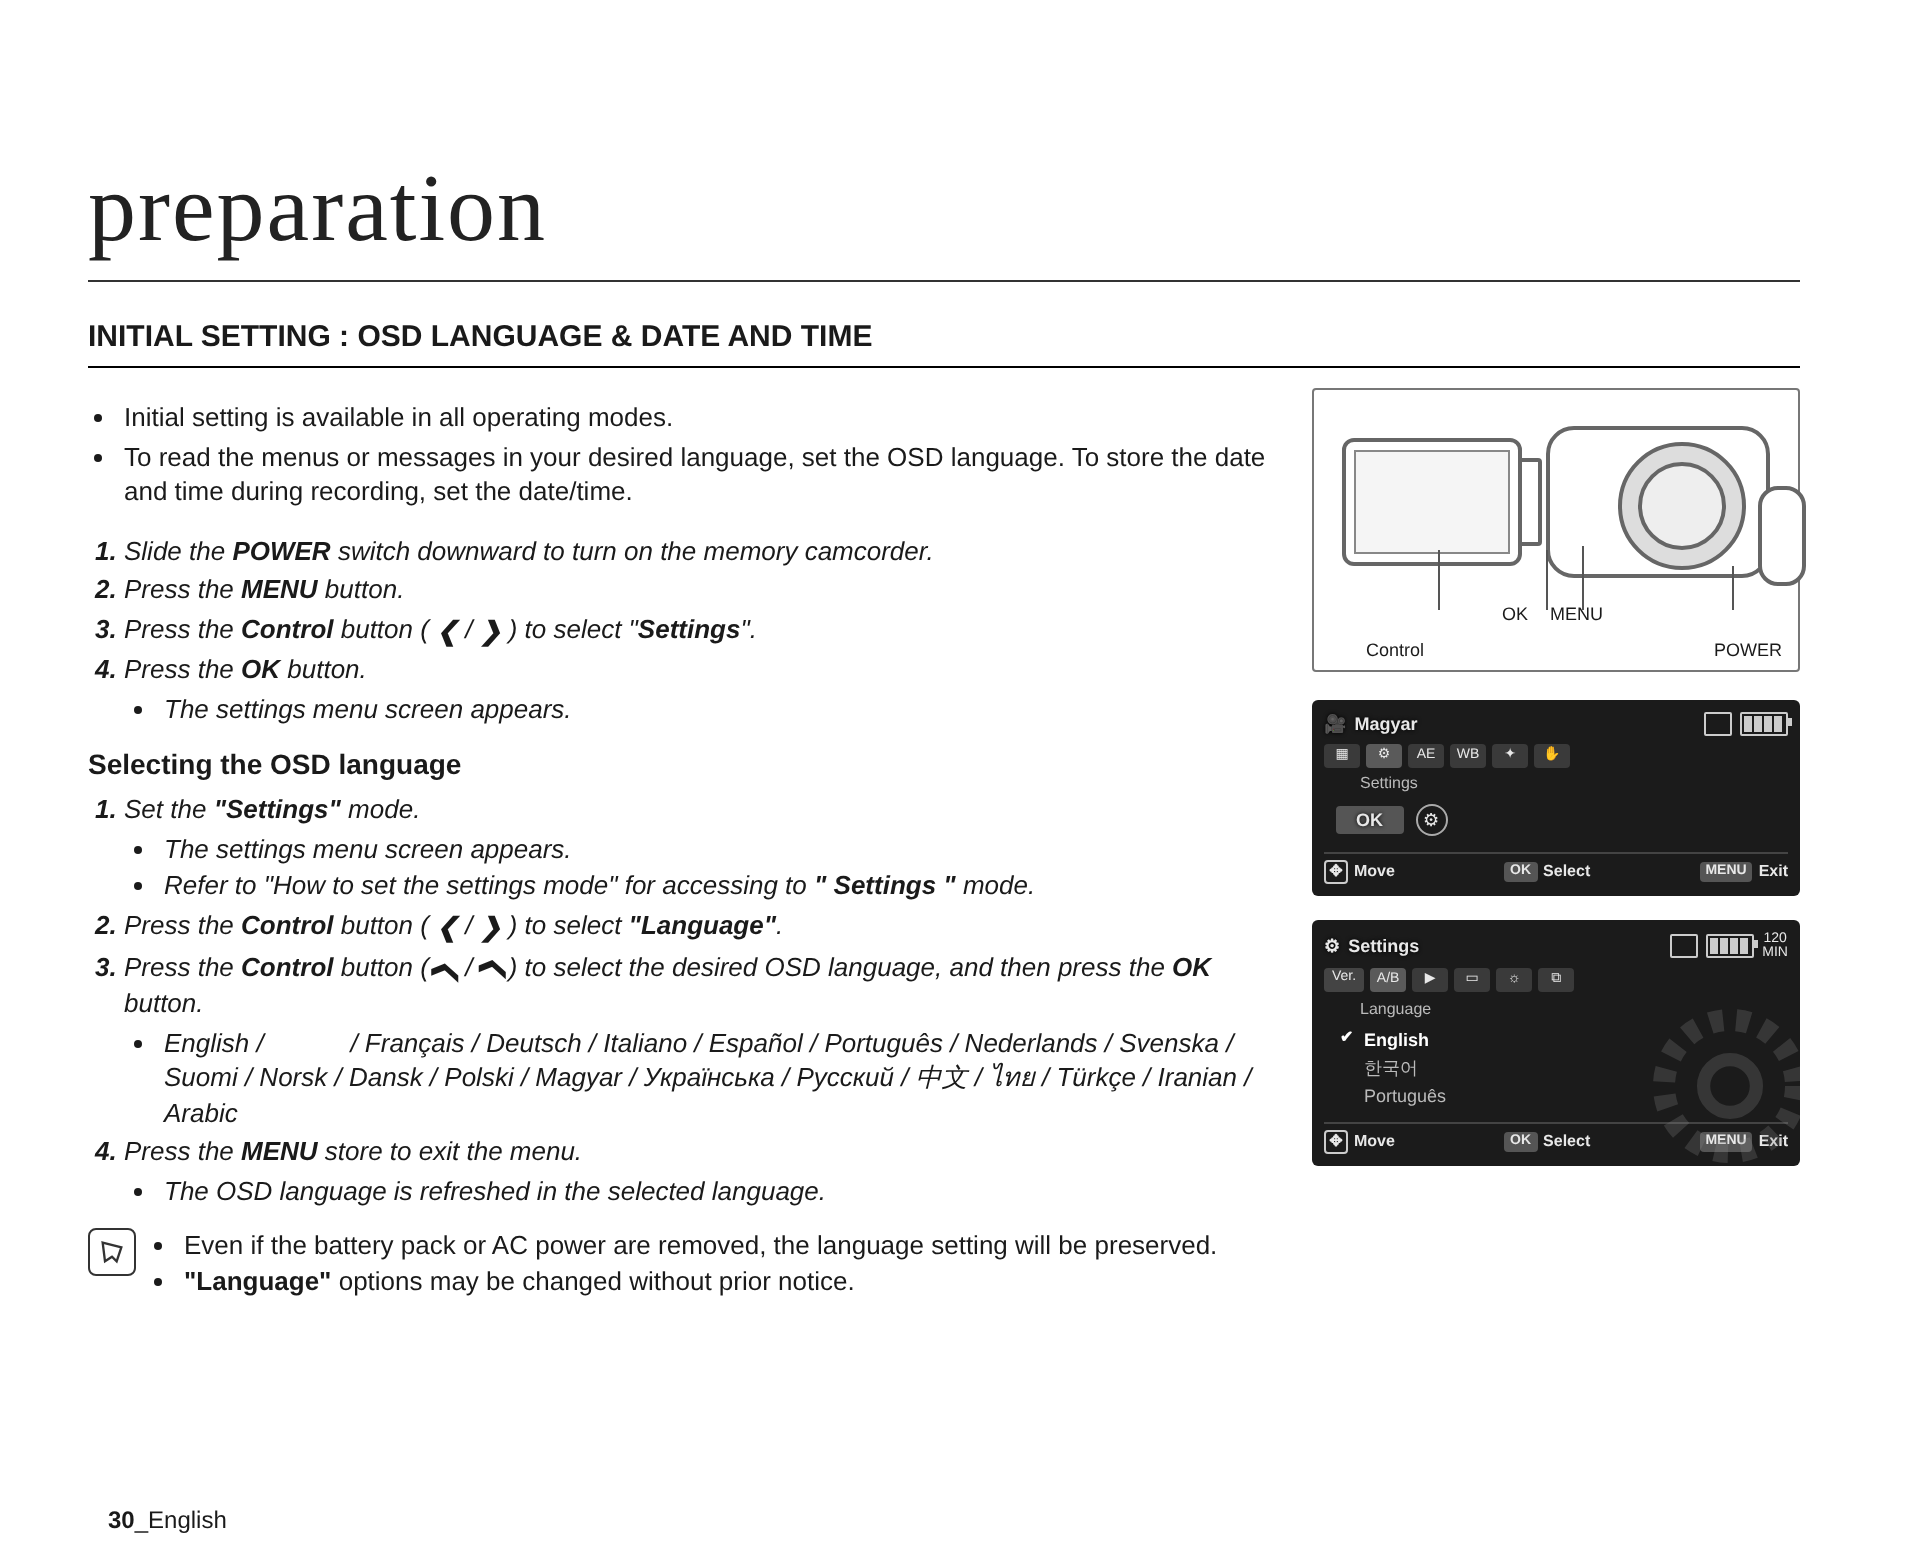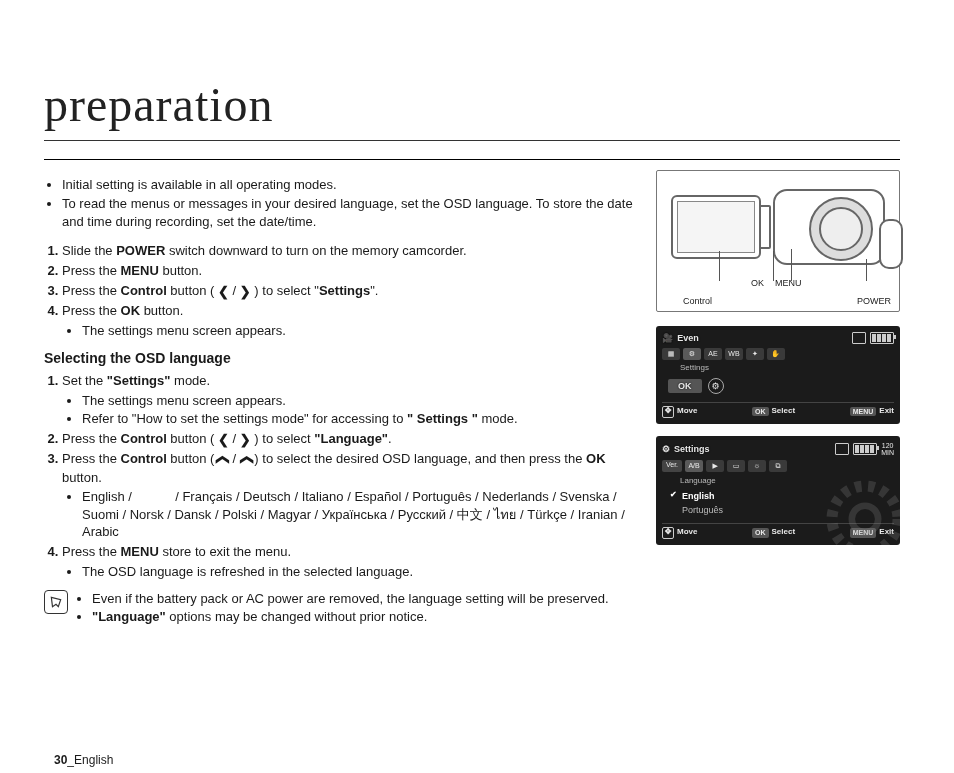--- a/index.html
+++ b/index.html
@@ -14,21 +14,21 @@
   .chapter{font-family:"Times New Roman",Times,serif;font-size:48px;
     font-weight:300;letter-spacing:1px;color:#222;border-bottom:1px solid #333;
     padding-bottom:2px;margin:0 0 18px 0;}
   .rule{border-top:1px solid var(--rule);margin:4px 0 10px 0;}
   .h2{font-size:15px;font-weight:bold;margin:0 0 2px 0;text-transform:none;}
   .body{display:flex;gap:18px;}
   .col-l{flex:1;min-width:0;}
   .col-r{width:244px;flex:0 0 244px;}
   ul.bul{margin:6px 0 12px 0;padding-left:18px;}
   ul.bul li{margin:2px 0;list-style:disc;}
-  ol.steps{margin:4px 0 10px 0;padding-left:18px;}
+  ol.steps{margin:4px 0 10px 0;padding-left:18px;font-style:italic;}
   ol.steps>li{margin:2px 0;}
   ol.steps>li::marker{font-weight:bold;}
   ul.sub{margin:2px 0 2px 6px;padding-left:14px;}
   ul.sub li{list-style:disc;margin:1px 0;}
   .h3{font-weight:bold;font-size:14px;margin:10px 0 2px 0;}
   .note{display:flex;gap:8px;align-items:flex-start;margin-top:8px;}
   .note-icon{width:22px;height:22px;border:1.5px solid #333;border-radius:4px;
     display:flex;align-items:center;justify-content:center;flex:0 0 22px;}
   .note-icon svg{width:14px;height:14px;}
   .note ul{margin:0;padding-left:16px;}
@@ -98,20 +98,21 @@
     display:flex;align-items:center;justify-content:center;}
 </style>
 </head>
 <body>
 
 <div class="page">
 
   <h1 class="chapter">preparation</h1>
 
   <div>
+    <div class="h2">INITIAL SETTING : OSD LANGUAGE &amp; DATE AND TIME</div>
     <div class="rule"></div>
   </div>
 
   <div class="body">
     <div class="col-l">
 
       <ul class="bul">
         <li>Initial setting is available in all operating modes.</li>
         <li>To read the menus or messages in your desired language, set the OSD language. To store the date and time during recording, set the date/time.</li>
       </ul>
@@ -199,21 +200,21 @@
           <span style="position:absolute;left:94px;bottom:18px">OK</span>
           <span style="position:absolute;left:118px;bottom:18px">MENU</span>
           <span>POWER</span>
         </div>
       </div>
 
       <div class="lcd">
         <div class="lcd-top">
           <div class="lcd-mode">
             <span>🎥</span>
-            <span>Even</span>
+            <span>Magyar</span>
           </div>
           <div style="display:flex;gap:4px;align-items:center">
             <div class="card"></div>
             <div class="batt">
                 <i></i>
                 <i></i>
                 <i></i>
                 <i></i>
               </div>
           </div>
@@ -275,20 +276,21 @@
           <div class="ver-pill">Ver.</div>
           <div class="mini on">A/B</div>
           <div class="mini">▶</div>
           <div class="mini">▭</div>
           <div class="mini">☼</div>
           <div class="mini">⧉</div>
         </div>
         <div class="lang-list">
           <div class="grp-label">Language</div>
           <div class="lang-item sel">English</div>
+          <div class="lang-item dim">한국어</div>
           <div class="lang-item dim">Português</div>
         </div>
         <div class="lcd-bot">
           <div class="bot-grp">
             <span class="plus">✥</span>
             <span>Move</span>
           </div>
           <div class="bot-grp">
             <span class="tag">OK</span>
             <span>Select</span>

